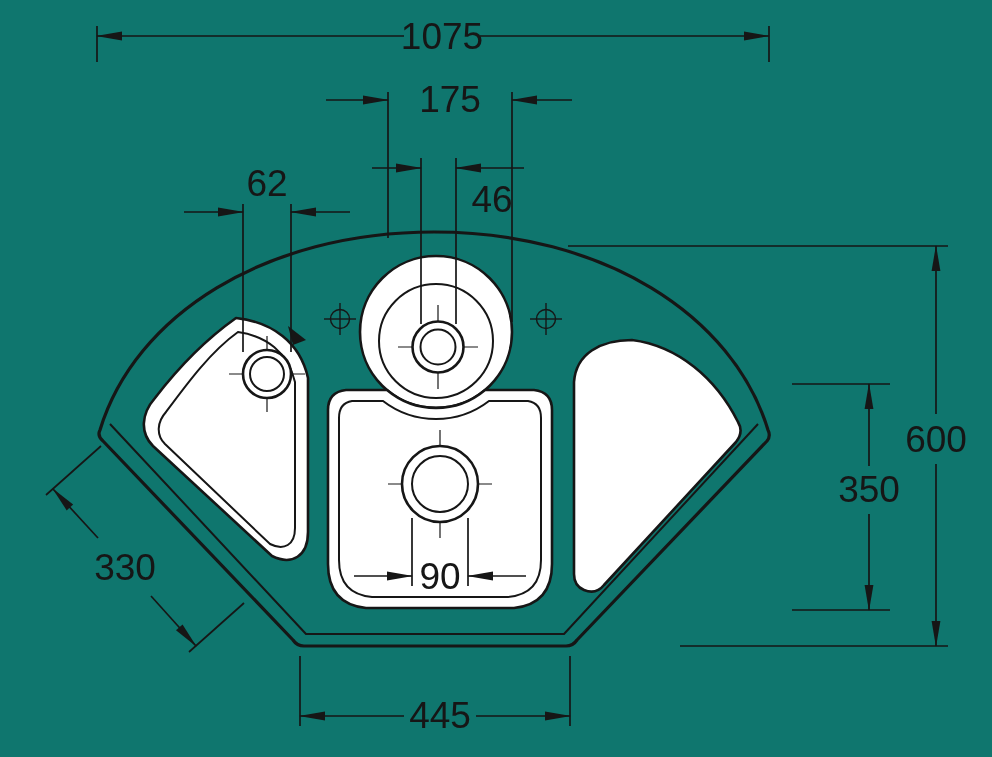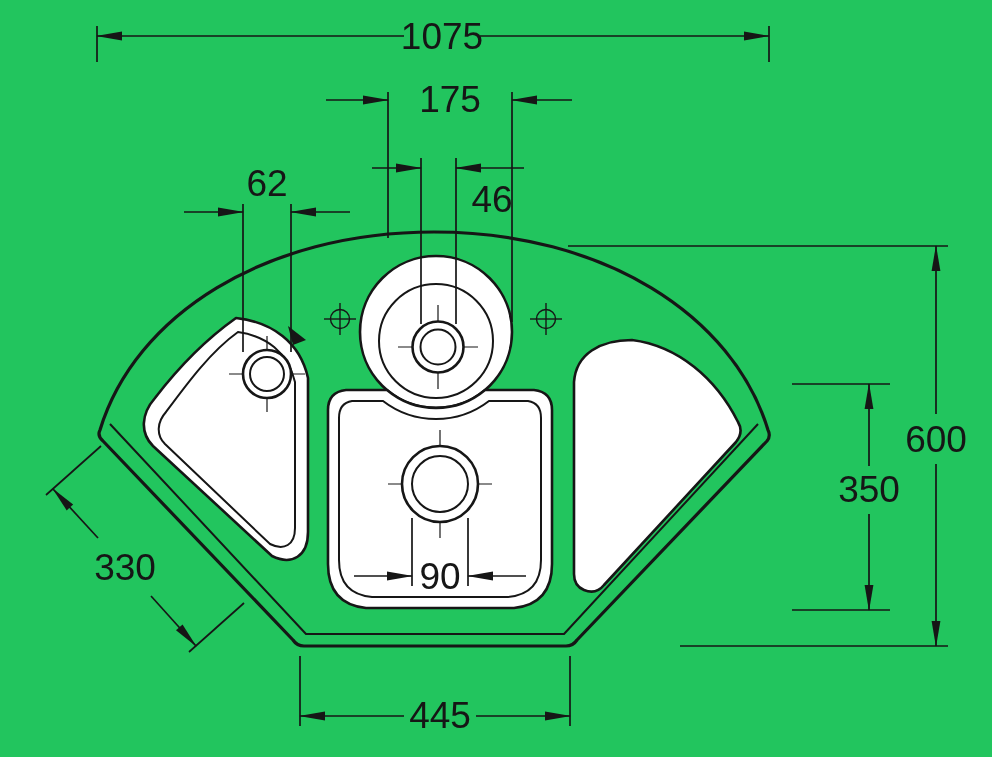--- a/index.html
+++ b/index.html
@@ -1,16 +1,16 @@
 <!DOCTYPE html>
 <html><head>
 <meta charset="utf-8">
 <style>
   html,body{margin:0;padding:0;background:#ffffff;}
-  .canvas{width:992px;height:757px;background:#22c55e;position:relative;overflow:hidden;}
+  .canvas{width:992px;height:757px;background:#0f766e;position:relative;overflow:hidden;}
   svg{display:block;}
   text{font-family:"Liberation Sans",sans-serif;font-size:37px;fill:#161616;}
   .outline{fill:none;stroke:#161616;stroke-width:3.2;stroke-linejoin:round;stroke-linecap:round;}
   .rim{fill:none;stroke:#161616;stroke-width:2;stroke-linejoin:round;}
   .feature{fill:#ffffff;stroke:#161616;stroke-width:2.6;stroke-linejoin:round;}
   .feature2{fill:none;stroke:#161616;stroke-width:2;}
   .dim{stroke:#161616;stroke-width:1.7;fill:none;}
   .thin{stroke:#161616;stroke-width:1.2;fill:none;}
   .cross{stroke:#161616;stroke-width:1.4;fill:none;}
 </style>

